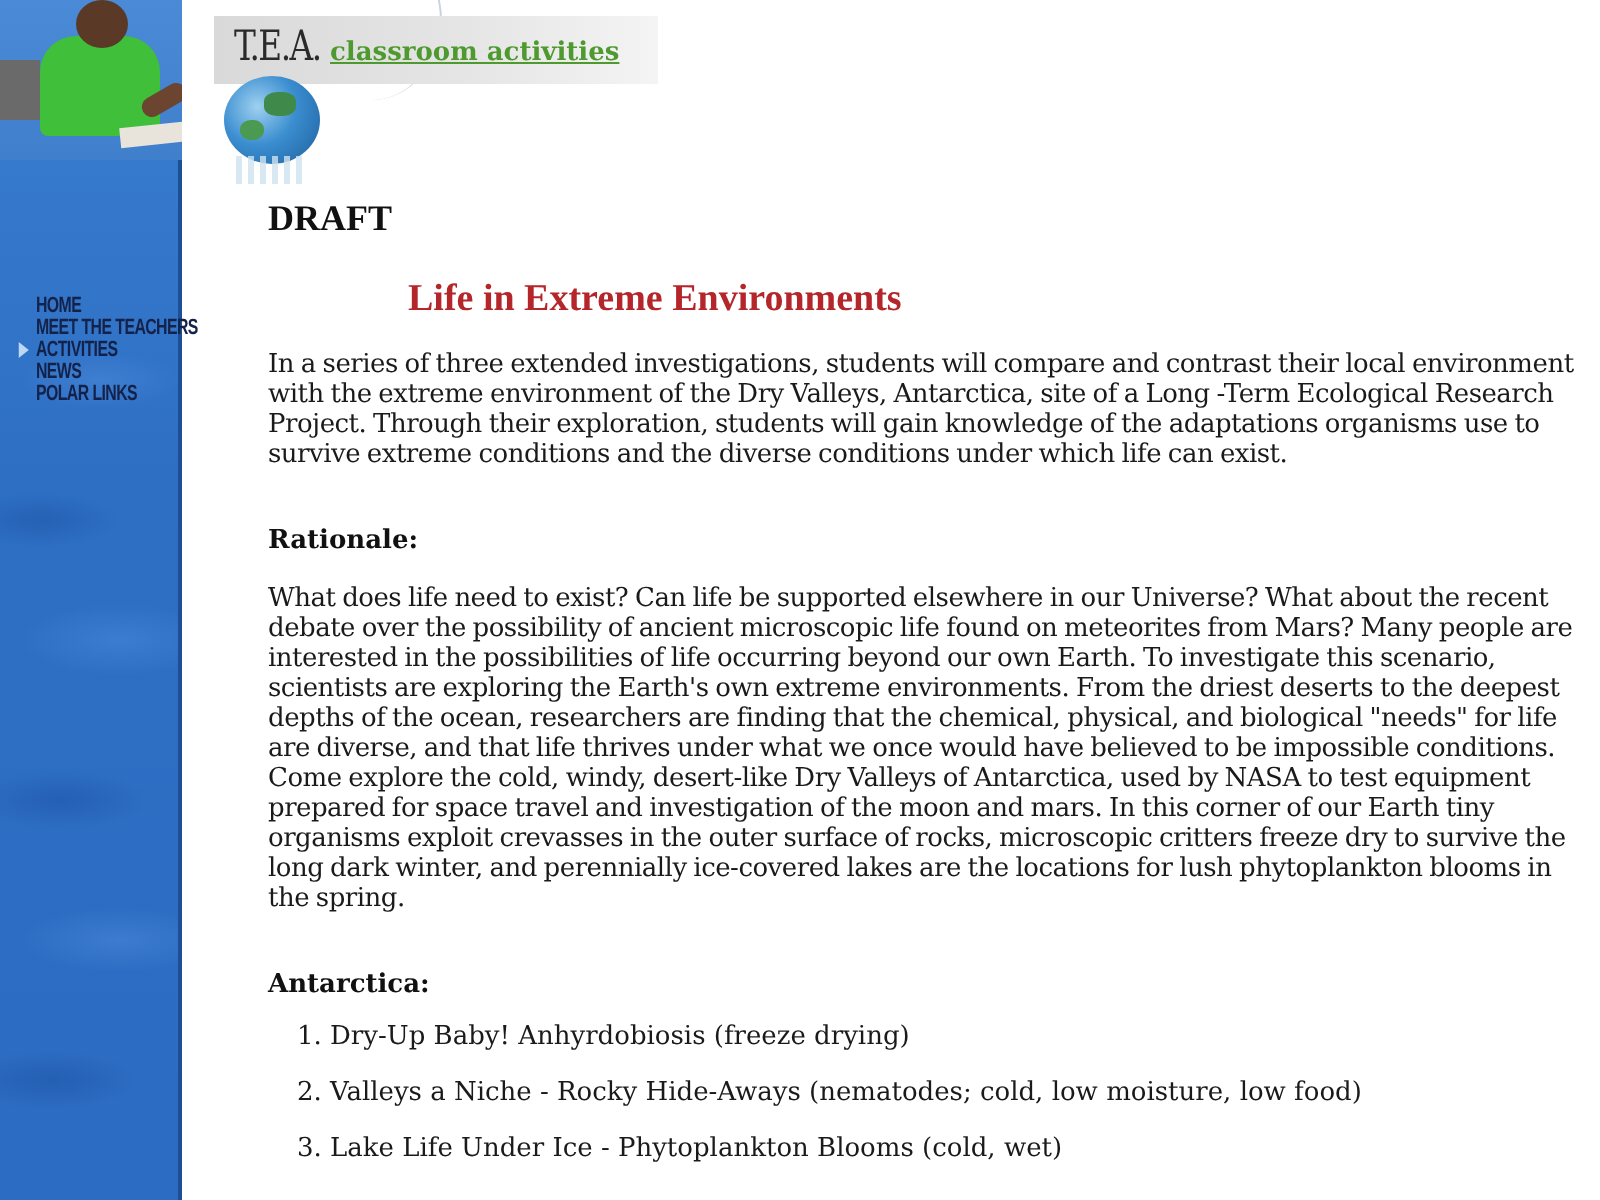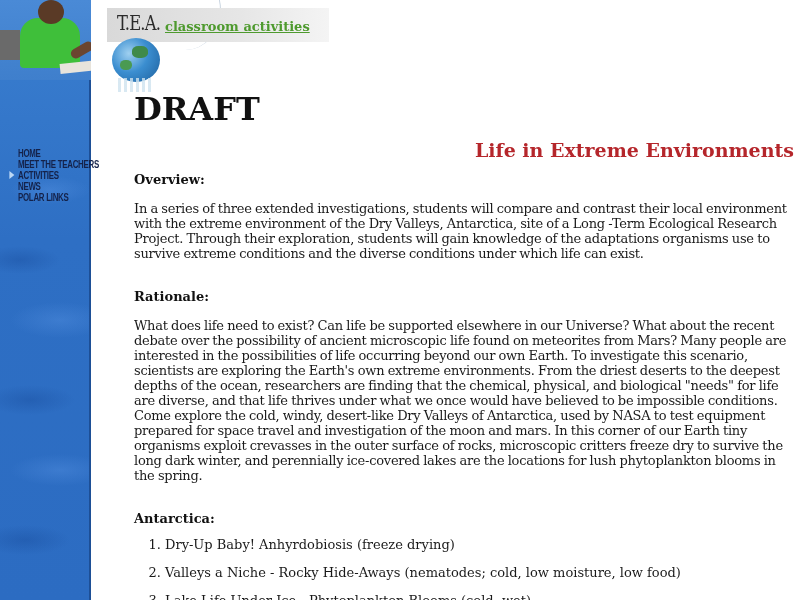--- a/index.html
+++ b/index.html
@@ -68,23 +68,23 @@
       font-size: 11px; line-height: 11px; height: 11px;
       color: #14224a; text-decoration: none; letter-spacing: -0.4px;
       transform: scaleX(0.72); transform-origin: left center; white-space: nowrap;
     }
     .nav-arrow {
       position: absolute; left: -12px; top: 1px; width: 0; height: 0;
       border-top: 4px solid transparent; border-bottom: 4px solid transparent;
       border-left: 7px solid #bcd8f5;
     }
     .main { position: absolute; left: 134px; top: 94px; width: 660px; }
-    .draft { font-weight: bold; font-size: 32px; margin: 0; line-height: 30px; color: #111; }
+    .draft { font-weight: bold; font-size: 18px; margin: 0; line-height: 30px; color: #111; font-family: Liberation Serif, serif; }
     .title {
-      color: #b5262b; font-size: 19px; text-align: right; margin: 14px 0 0 70px; line-height: 24px;
+      color: #b5262b; font-size: 19px; text-align: left; margin: 14px 0 0 70px; line-height: 24px; font-family: Liberation Serif, serif;
     }
     h3 { font-size: 13px; font-weight: bold; margin: 0; line-height: 16px; color: #111; }
     p {
       font-size: 13px; line-height: 15px; margin: 0; color: #1a1a1a;
       letter-spacing: -0.25px; word-spacing: -0.5px;
     }
     .overview-h { margin-top: 10px; }
     .overview-p { margin-top: 13px; }
     .rationale-h { margin-top: 28px; }
     .rationale-p { margin-top: 13px; }
@@ -134,21 +134,20 @@
   </a>
   <a class="nav-item" href="#">
     <span>POLAR LINKS</span>
   </a>
 </nav>
 
 <main class="main">
   <h1 class="draft">DRAFT</h1>
   <h2 class="title">Life in Extreme Environments</h2>
 
-  <h3 class="overview-h">Overview:</h3>
   <p class="overview-p">In a series of three extended investigations, students will compare and contrast their local environment with the extreme environment of the Dry Valleys, Antarctica, site of a Long -Term Ecological Research Project. Through their exploration, students will gain knowledge of the adaptations organisms use to survive extreme conditions and the diverse conditions under which life can exist.</p>
 
   <h3 class="rationale-h">Rationale:</h3>
   <p class="rationale-p">What does life need to exist? Can life be supported elsewhere in our Universe? What about the recent debate over the possibility of ancient microscopic life found on meteorites from Mars? Many people are interested in the possibilities of life occurring beyond our own Earth. To investigate this scenario, scientists are exploring the Earth's own extreme environments. From the driest deserts to the deepest depths of the ocean, researchers are finding that the chemical, physical, and biological "needs" for life are diverse, and that life thrives under what we once would have believed to be impossible conditions. Come explore the cold, windy, desert-like Dry Valleys of Antarctica, used by NASA to test equipment prepared for space travel and investigation of the moon and mars. In this corner of our Earth tiny organisms exploit crevasses in the outer surface of rocks, microscopic critters freeze dry to survive the long dark winter, and perennially ice-covered lakes are the locations for lush phytoplankton blooms in the spring.</p>
 
   <h3 class="components-h">Antarctica:</h3>
   <ol>
     <li>Dry-Up Baby! Anhyrdobiosis (freeze drying)</li>
     <li>Valleys a Niche - Rocky Hide-Aways (nematodes; cold, low moisture, low food)</li>
     <li>Lake Life Under Ice - Phytoplankton Blooms (cold, wet)</li>

